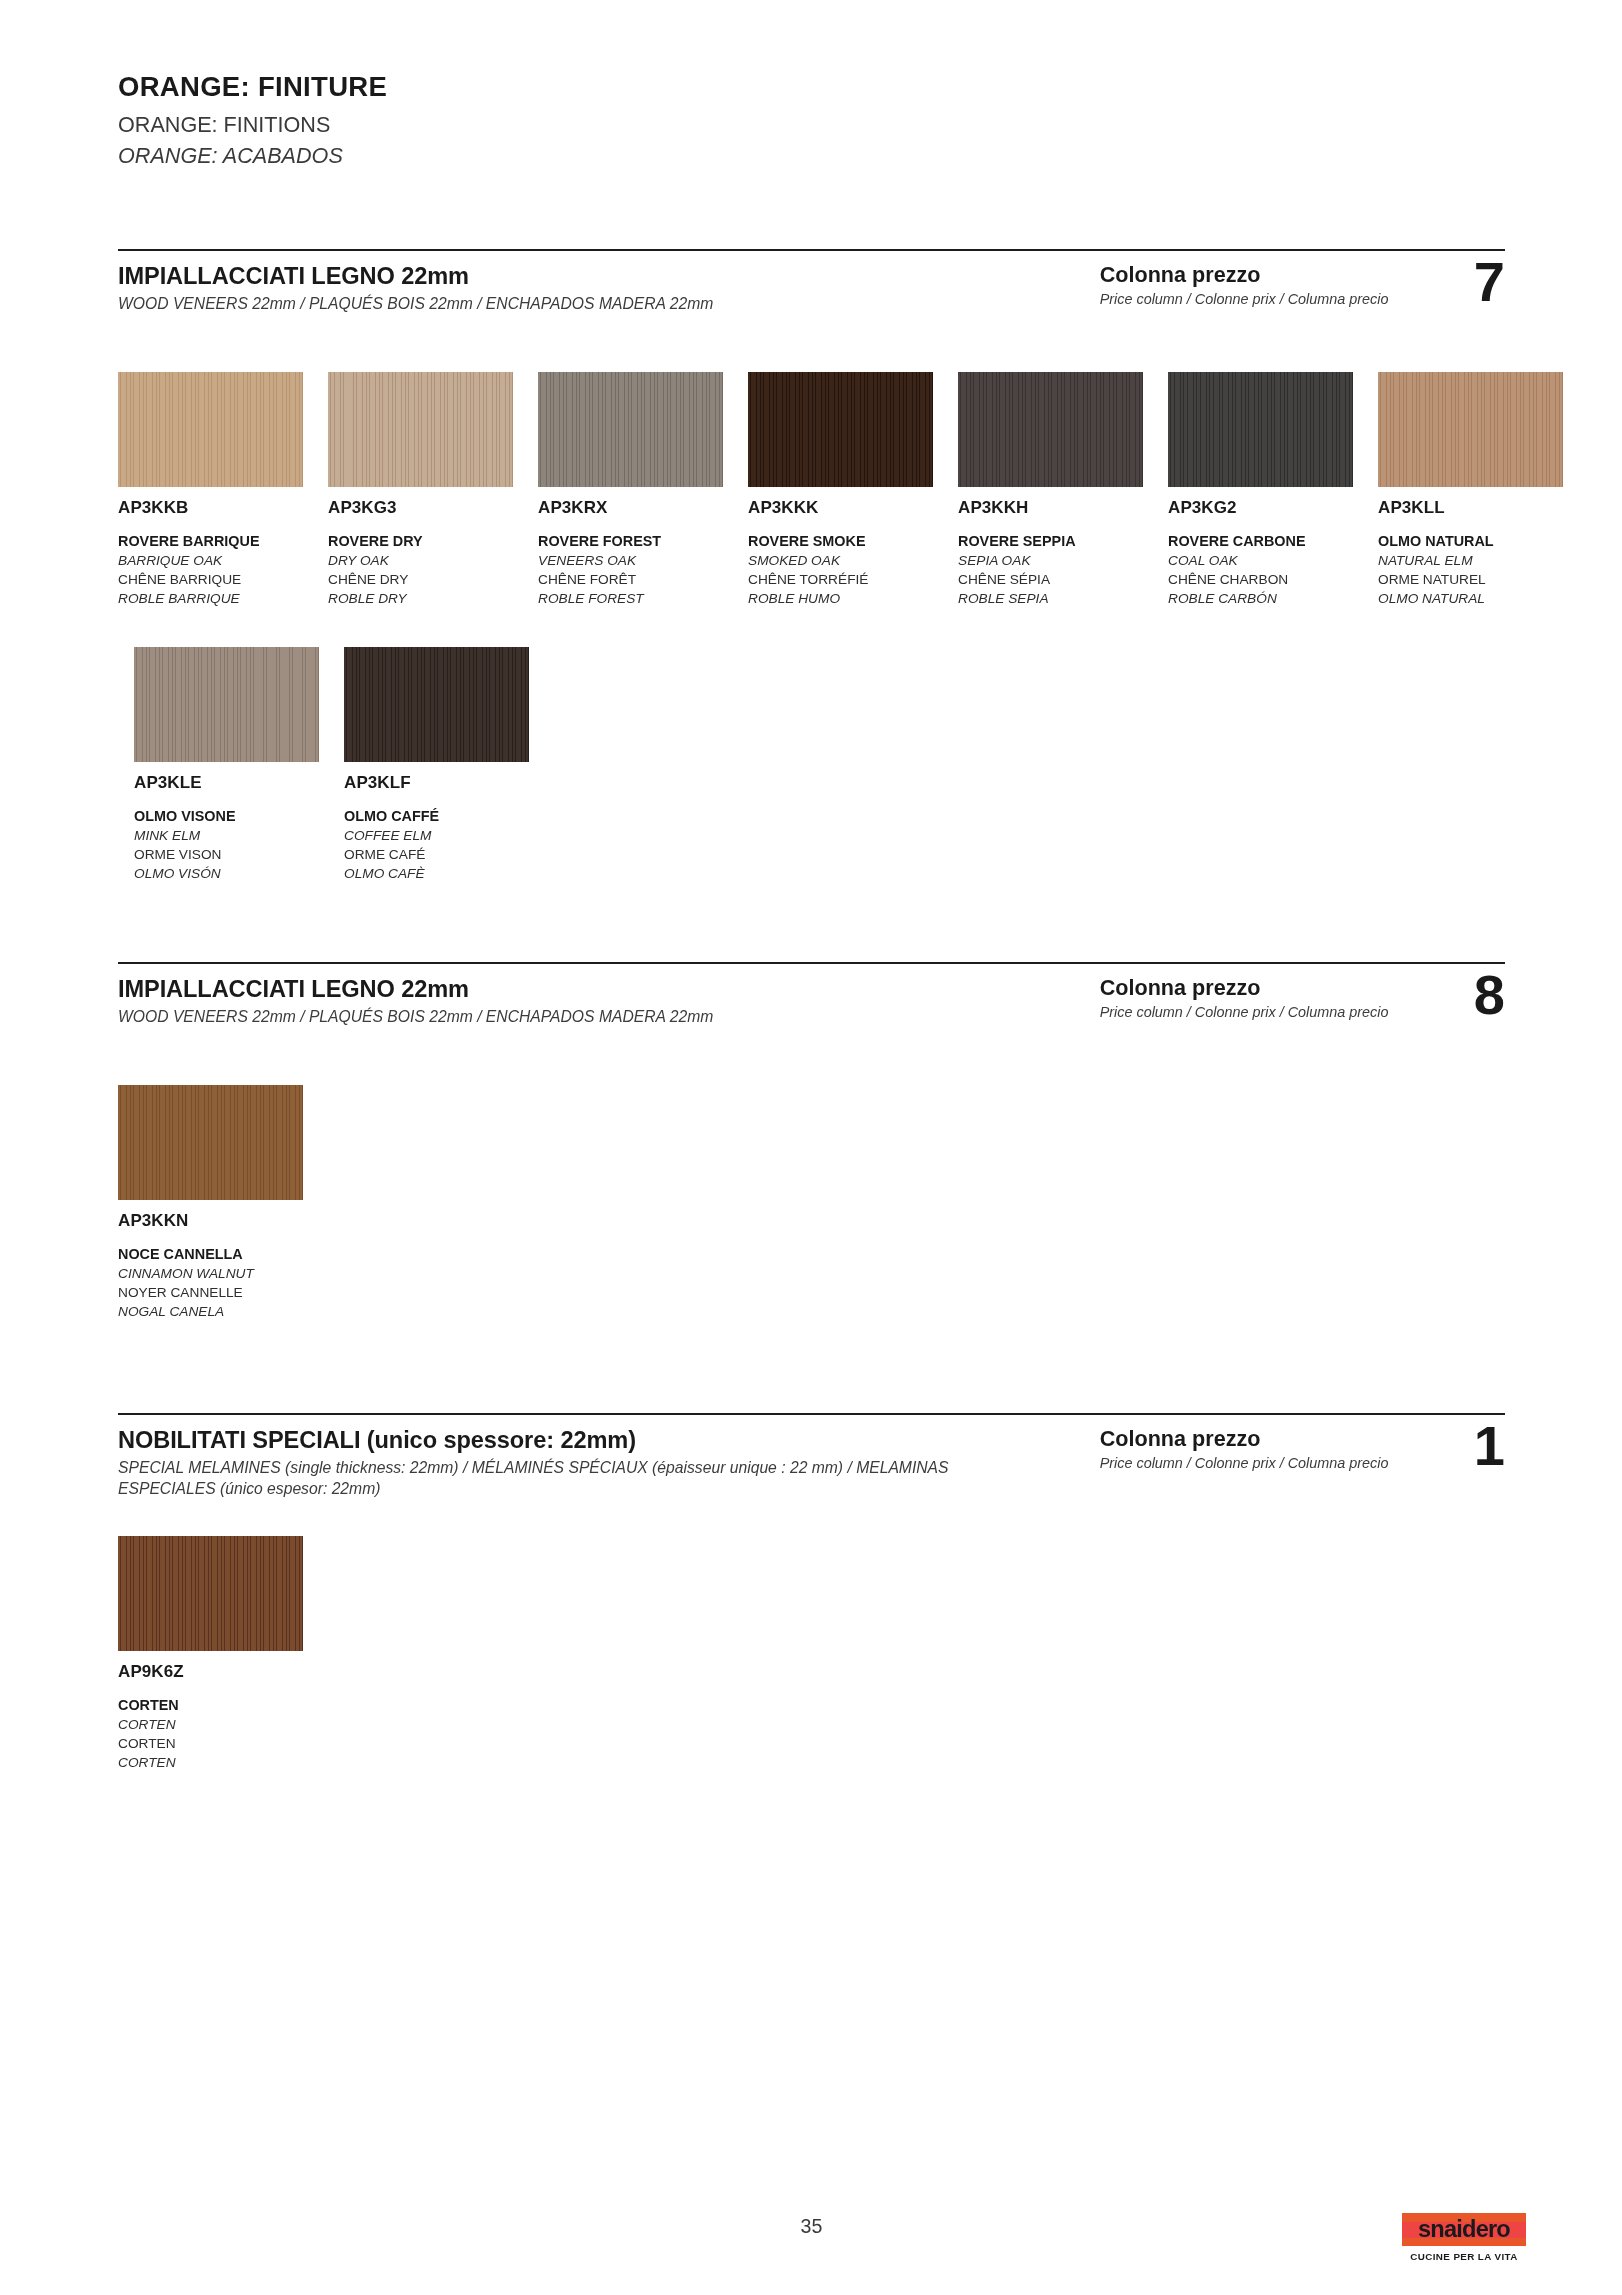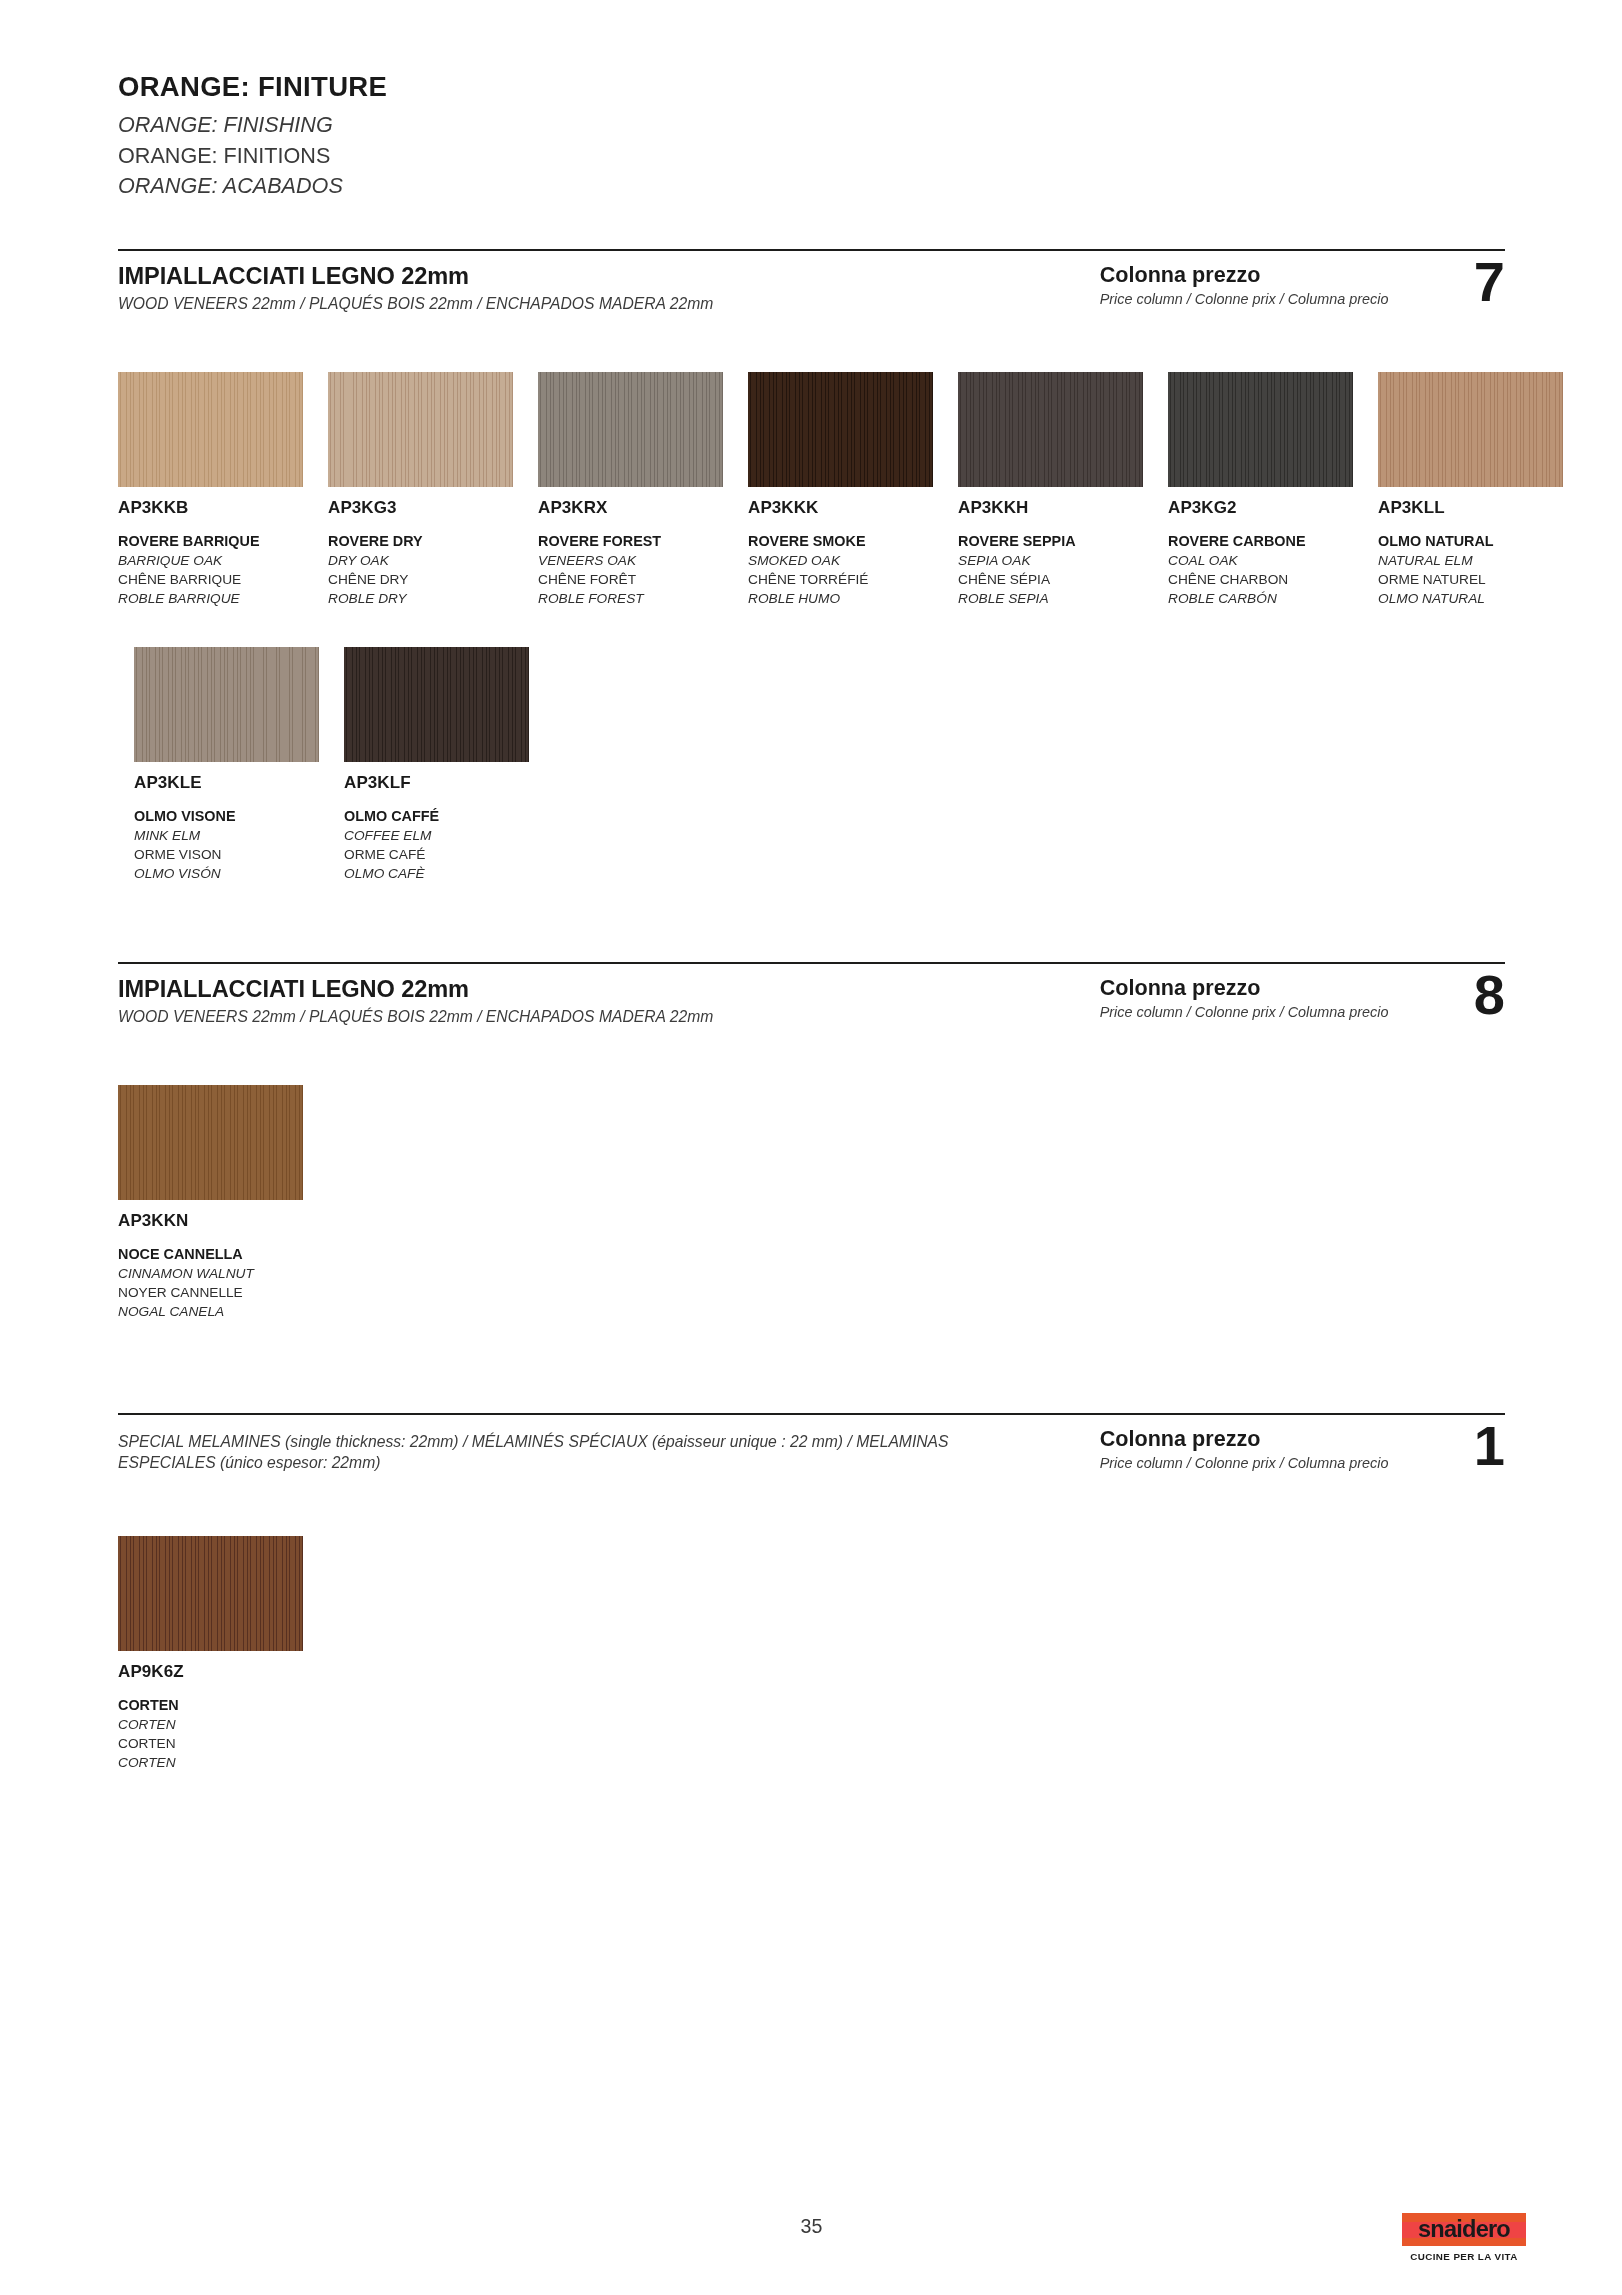--- a/index.html
+++ b/index.html
@@ -120,21 +120,20 @@
     color:#1a1a1a;text-align:center;width:124px;
   }
 </style>
 </head>
 <body>
 
 <div class="page">
 
   <div class="page-header">
     <div class="h-main">ORANGE: FINITURE</div>
-    <div class="h-sub ital">ORANGE: FINISHING</div>
     <div class="h-sub">ORANGE: FINITIONS</div>
     <div class="h-sub ital">ORANGE: ACABADOS</div>
   </div>
 
   <div id="sections-host">
       <div class="section" style="top: 249px;">
         <div class="sec-head">
           <div class="rule"></div>
           <div class="sec-title">
             <div class="t1">IMPIALLACCIATI LEGNO 22mm</div>
@@ -244,20 +243,21 @@
             <div class="sw-en">CINNAMON WALNUT</div>
             <div class="sw-fr">NOYER CANNELLE</div>
             <div class="sw-es">NOGAL CANELA</div>
           </div>
         </div>
       </div>
       <div class="section" style="top: 1413px;">
         <div class="sec-head">
           <div class="rule"></div>
           <div class="sec-title">
+            <div class="t1">NOBILITATI SPECIALI (unico spessore: 22mm)</div>
             <div class="t2">SPECIAL MELAMINES (single thickness: 22mm) / MÉLAMINÉS SPÉCIAUX (épaisseur unique : 22 mm) / MELAMINAS ESPECIALES (único espesor: 22mm)</div>
           </div>
           <div class="price-col">
             <div class="pc-label">Colonna prezzo</div>
             <div class="pc-sub">Price column / Colonne prix / Columna precio</div>
             <div class="pc-num">1</div>
           </div>
         </div>
         <div class="swatch-row" style="position: absolute; left: 0px; top: 123px;">
           <div class="swatch">

